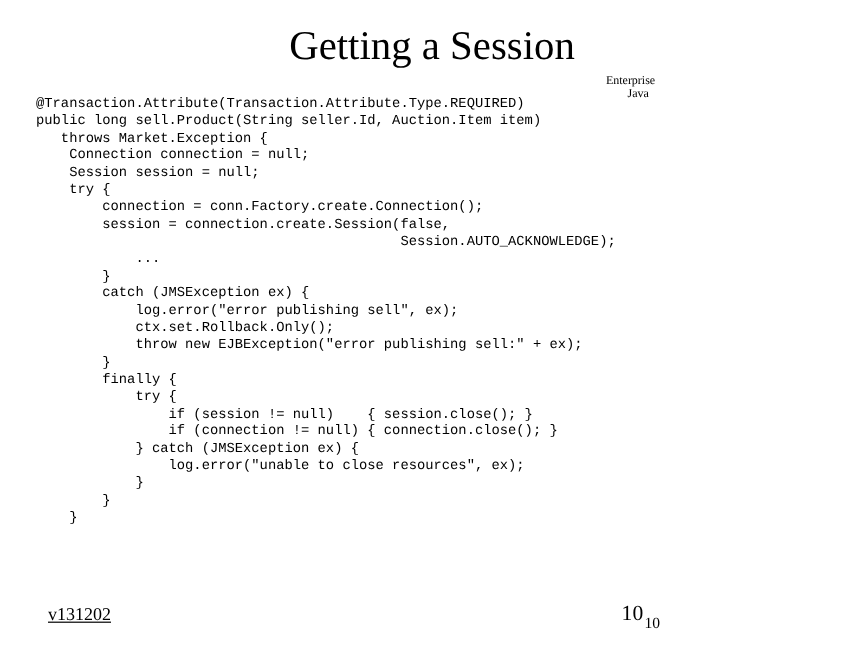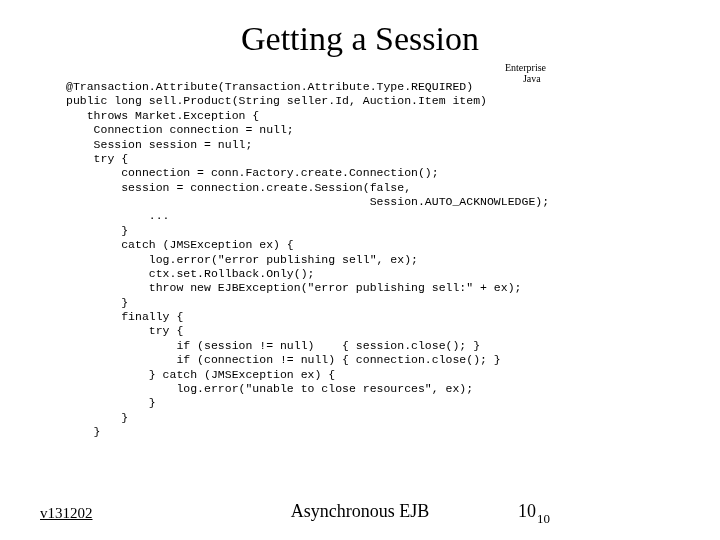--- a/index.html
+++ b/index.html
@@ -39,21 +39,20 @@
   }
   .code-block {
     position: absolute;
     top: 80px;
     left: 30px;
     right: 30px;
     font-family: "Courier New", Courier, monospace;
     font-size: 11.5px;
     line-height: 1.25;
     white-space: pre;
-    margin-left: 36px;
   }
   .footer-left {
     position: absolute;
     bottom: 18px;
     left: 40px;
     font-size: 15px;
     text-decoration: underline;
   }
   .footer-center {
     position: absolute;
@@ -108,17 +107,16 @@
             try {
                 if (session != null)    { session.close(); }
                 if (connection != null) { connection.close(); }
             } catch (JMSException ex) {
                 log.error("unable to close resources", ex);
             }
         }
     }</div>
 
   <div class="footer-left">v131202</div>
-  <div class="footer-center">Asynchronous EJB</div>
   <div class="footer-right">10</div>
   <div class="footer-right-sub">10</div>
 
 </div>
 
 </body></html>

